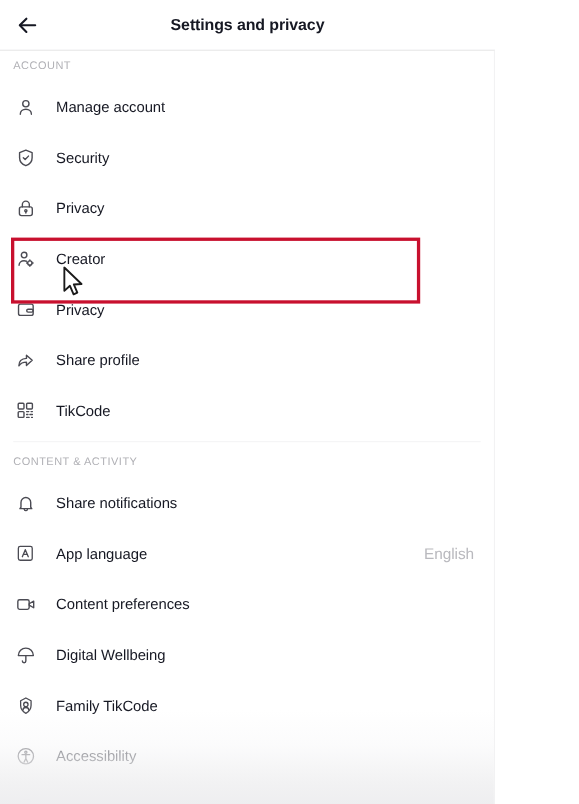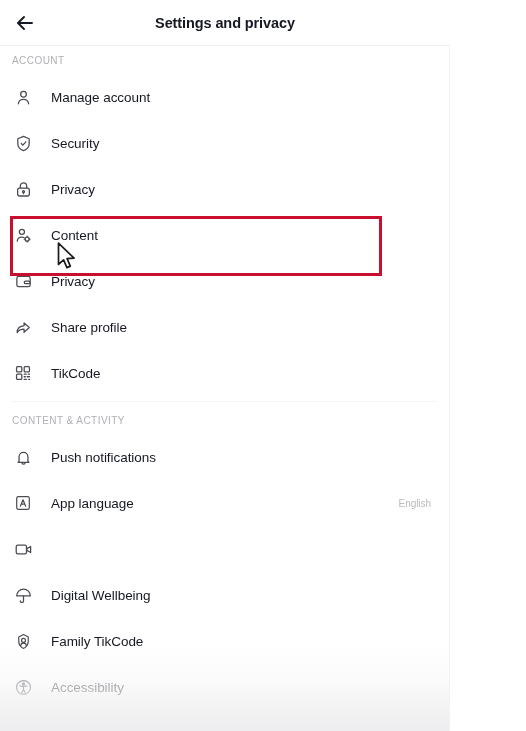--- a/index.html
+++ b/index.html
@@ -107,21 +107,21 @@
   .row-label {
     margin-left: 17px;
     font-size: 13.5px;
     color: #161823;
     letter-spacing: -0.05px;
     white-space: nowrap;
   }
 
   .row-value {
     margin-left: auto;
-    font-size: 10px;
+    font-size: 14px;
     color: #b9b9be;
     letter-spacing: -0.05px;
   }
 
   
   .highlight-box {
     position: absolute;
     left: 10px;
     top: 216px;
     width: 372px;
@@ -215,21 +215,21 @@
 
     <div class="row">
       <span class="row-icon">
         <svg width="19" height="19" viewBox="0 0 24 24" fill="none" stroke="currentColor" stroke-width="1.6" stroke-linecap="round" stroke-linejoin="round">
           <circle cx="10" cy="7.4" r="3.2"></circle>
           <path d="M4.2 19.2c0-3.2 2.6-5.2 5.8-5.2 1 0 1.9.2 2.7.5"></path>
           <circle cx="16.6" cy="16.6" r="2.5"></circle>
           <path d="M16.6 12.9v1.1M16.6 19.2v1.1M12.9 16.6h1.1M19.2 16.6h1.1"></path>
         </svg>
       </span>
-      <span class="row-label">Content</span>
+      <span class="row-label">Creator</span>
     </div>
 
     <div class="row">
       <span class="row-icon">
         <svg width="19" height="19" viewBox="0 0 24 24" fill="none" stroke="currentColor" stroke-width="1.6" stroke-linecap="round" stroke-linejoin="round">
           <rect x="3.6" y="5.6" width="16.8" height="13" rx="2.2"></rect>
           <path d="M14.6 11.6h4.1a1.6 1.6 0 0 1 0 3.2h-4.1a1.6 1.6 0 0 1 0-3.2z"></path>
         </svg>
       </span>
       <span class="row-label">Privacy</span>
@@ -260,41 +260,42 @@
 
     <div class="section-header">CONTENT &amp; ACTIVITY</div>
 
     <div class="row">
       <span class="row-icon">
         <svg width="19" height="19" viewBox="0 0 24 24" fill="none" stroke="currentColor" stroke-width="1.6" stroke-linecap="round" stroke-linejoin="round">
           <path d="M6.4 16.6V11a5.6 5.6 0 0 1 11.2 0v5.6l1.2 1.6H5.2z"></path>
           <path d="M10.2 19.2a1.9 1.9 0 0 0 3.6 0"></path>
         </svg>
       </span>
-      <span class="row-label">Push notifications</span>
+      <span class="row-label">Share notifications</span>
     </div>
 
     <div class="row">
       <span class="row-icon">
         <svg width="18" height="18" viewBox="0 0 24 24" fill="none" stroke="currentColor" stroke-width="1.6" stroke-linecap="round" stroke-linejoin="round">
           <rect x="3.6" y="3.6" width="16.8" height="16.8" rx="2.2"></rect>
           <path d="M8.4 16.2 12 7.6l3.6 8.6M9.7 13.4h4.6"></path>
         </svg>
       </span>
       <span class="row-label">App language</span>
       <span class="row-value">English</span>
     </div>
 
     <div class="row">
       <span class="row-icon">
         <svg width="19" height="19" viewBox="0 0 24 24" fill="none" stroke="currentColor" stroke-width="1.6" stroke-linecap="round" stroke-linejoin="round">
           <rect x="2.8" y="6.6" width="13" height="11" rx="2"></rect>
           <path d="M15.8 11.2 21 8.2v7.6l-5.2-3z"></path>
         </svg>
       </span>
+      <span class="row-label">Content preferences</span>
     </div>
 
     <div class="row">
       <span class="row-icon">
         <svg width="19" height="19" viewBox="0 0 24 24" fill="none" stroke="currentColor" stroke-width="1.6" stroke-linecap="round" stroke-linejoin="round">
           <path d="M3.4 12.6a8.6 8.6 0 0 1 17.2 0z"></path>
           <path d="M12 12.6v6.2a2 2 0 0 1-4 0"></path>
         </svg>
       </span>
       <span class="row-label">Digital Wellbeing</span>

